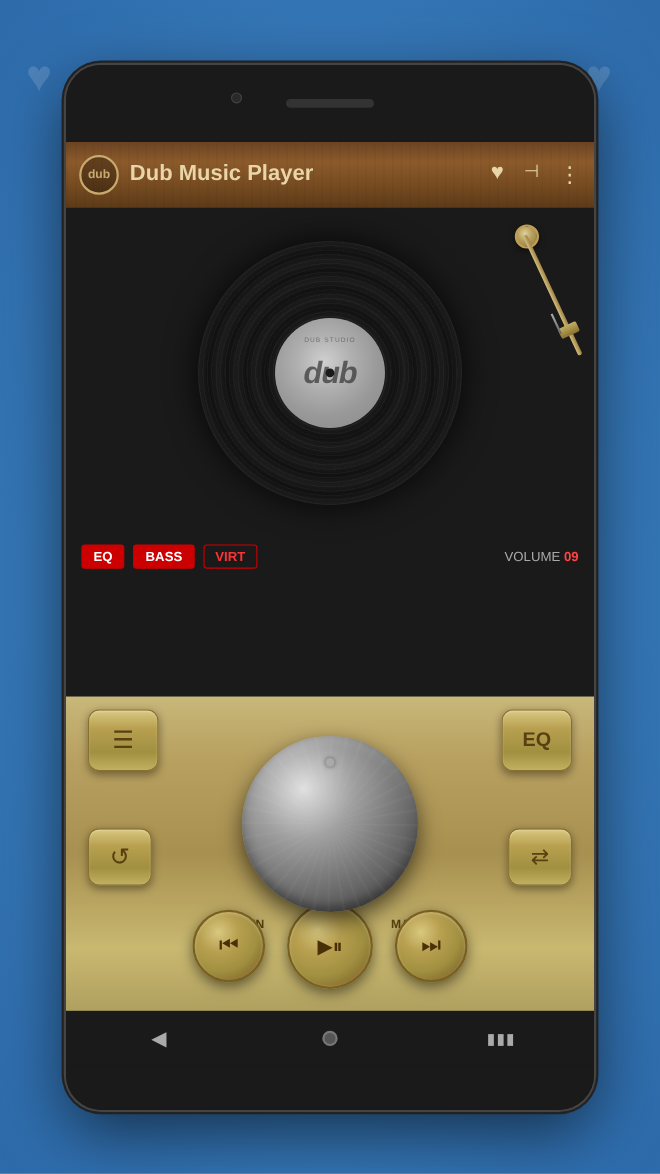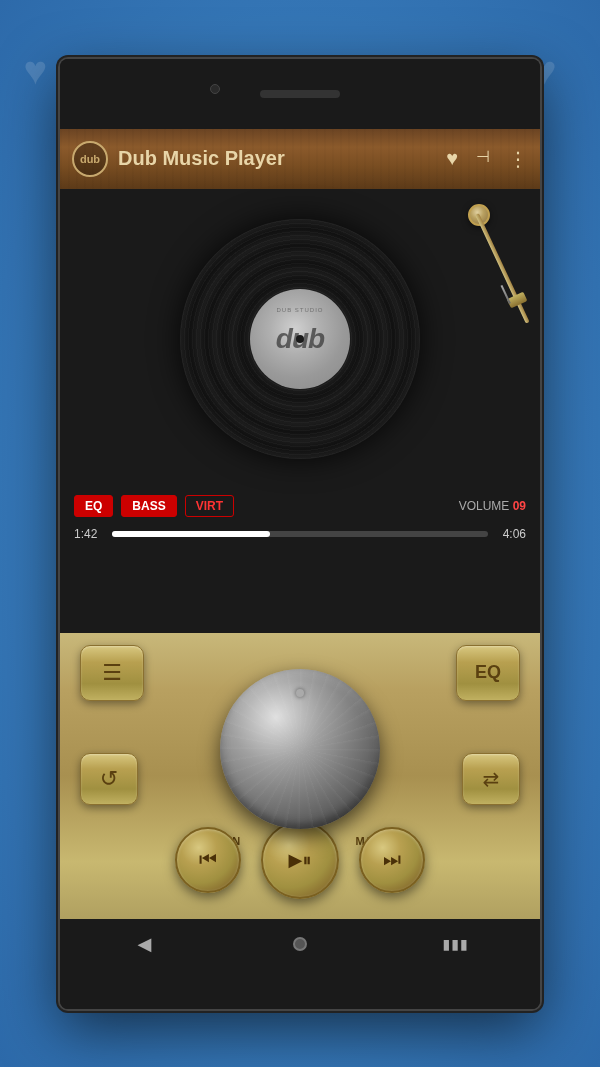--- a/index.html
+++ b/index.html
@@ -27,21 +27,21 @@
       line-height: 2;
       white-space: normal;
       word-spacing: 10px;
       pointer-events: none;
     }
 
     .phone-frame {
       width: 480px;
       height: 950px;
       background: #1a1a1a;
-      border-radius: 8px;
+      border-radius: 32px;
       box-shadow: 0 0 0 2px #444, 0 0 0 4px #222, 0 20px 60px rgba(0,0,0,0.6);
       position: relative;
       overflow: hidden;
       display: flex;
       flex-direction: column;
     }
 
     
     .phone-bezel-top {
       background: #1a1a1a;
@@ -591,27 +591,20 @@
 
       <div class="controls-row">
         <button class="effect-btn active-red">EQ</button>
         <button class="effect-btn active-red">BASS</button>
         <button class="effect-btn">VIRT</button>
         <span class="volume-label">
           VOLUME <span class="volume-num">09</span>
         </span>
       </div>
 
-      <div class="progress-row">
-        <span class="time-label">1:42</span>
-        <div class="progress-track">
-          <div class="progress-fill" style="width: 42%"></div>
-        </div>
-        <span class="time-label" style="text-align:right;">4:06</span>
-      </div>
     </div>
 
     <div class="gold-panel">
 
       <div class="panel-top-row">
         <button class="panel-btn">
           <span style="font-size:22px; color:#5a4010;">☰</span>
         </button>
         <button class="panel-btn">
           <span style="font-size:18px; font-weight:bold; color:#5a4010;">EQ</span>

